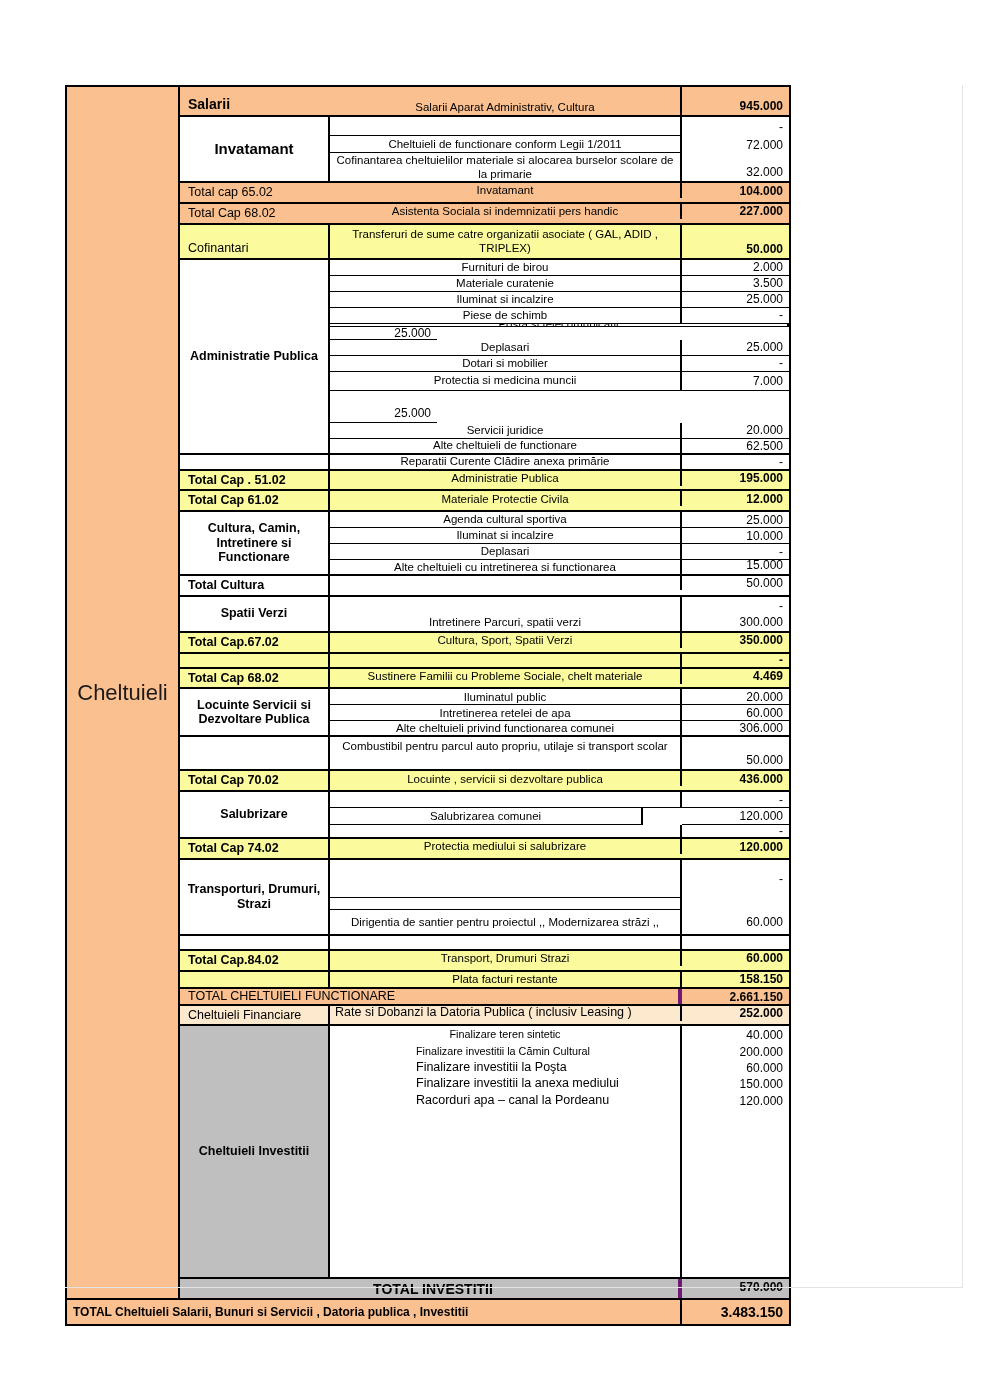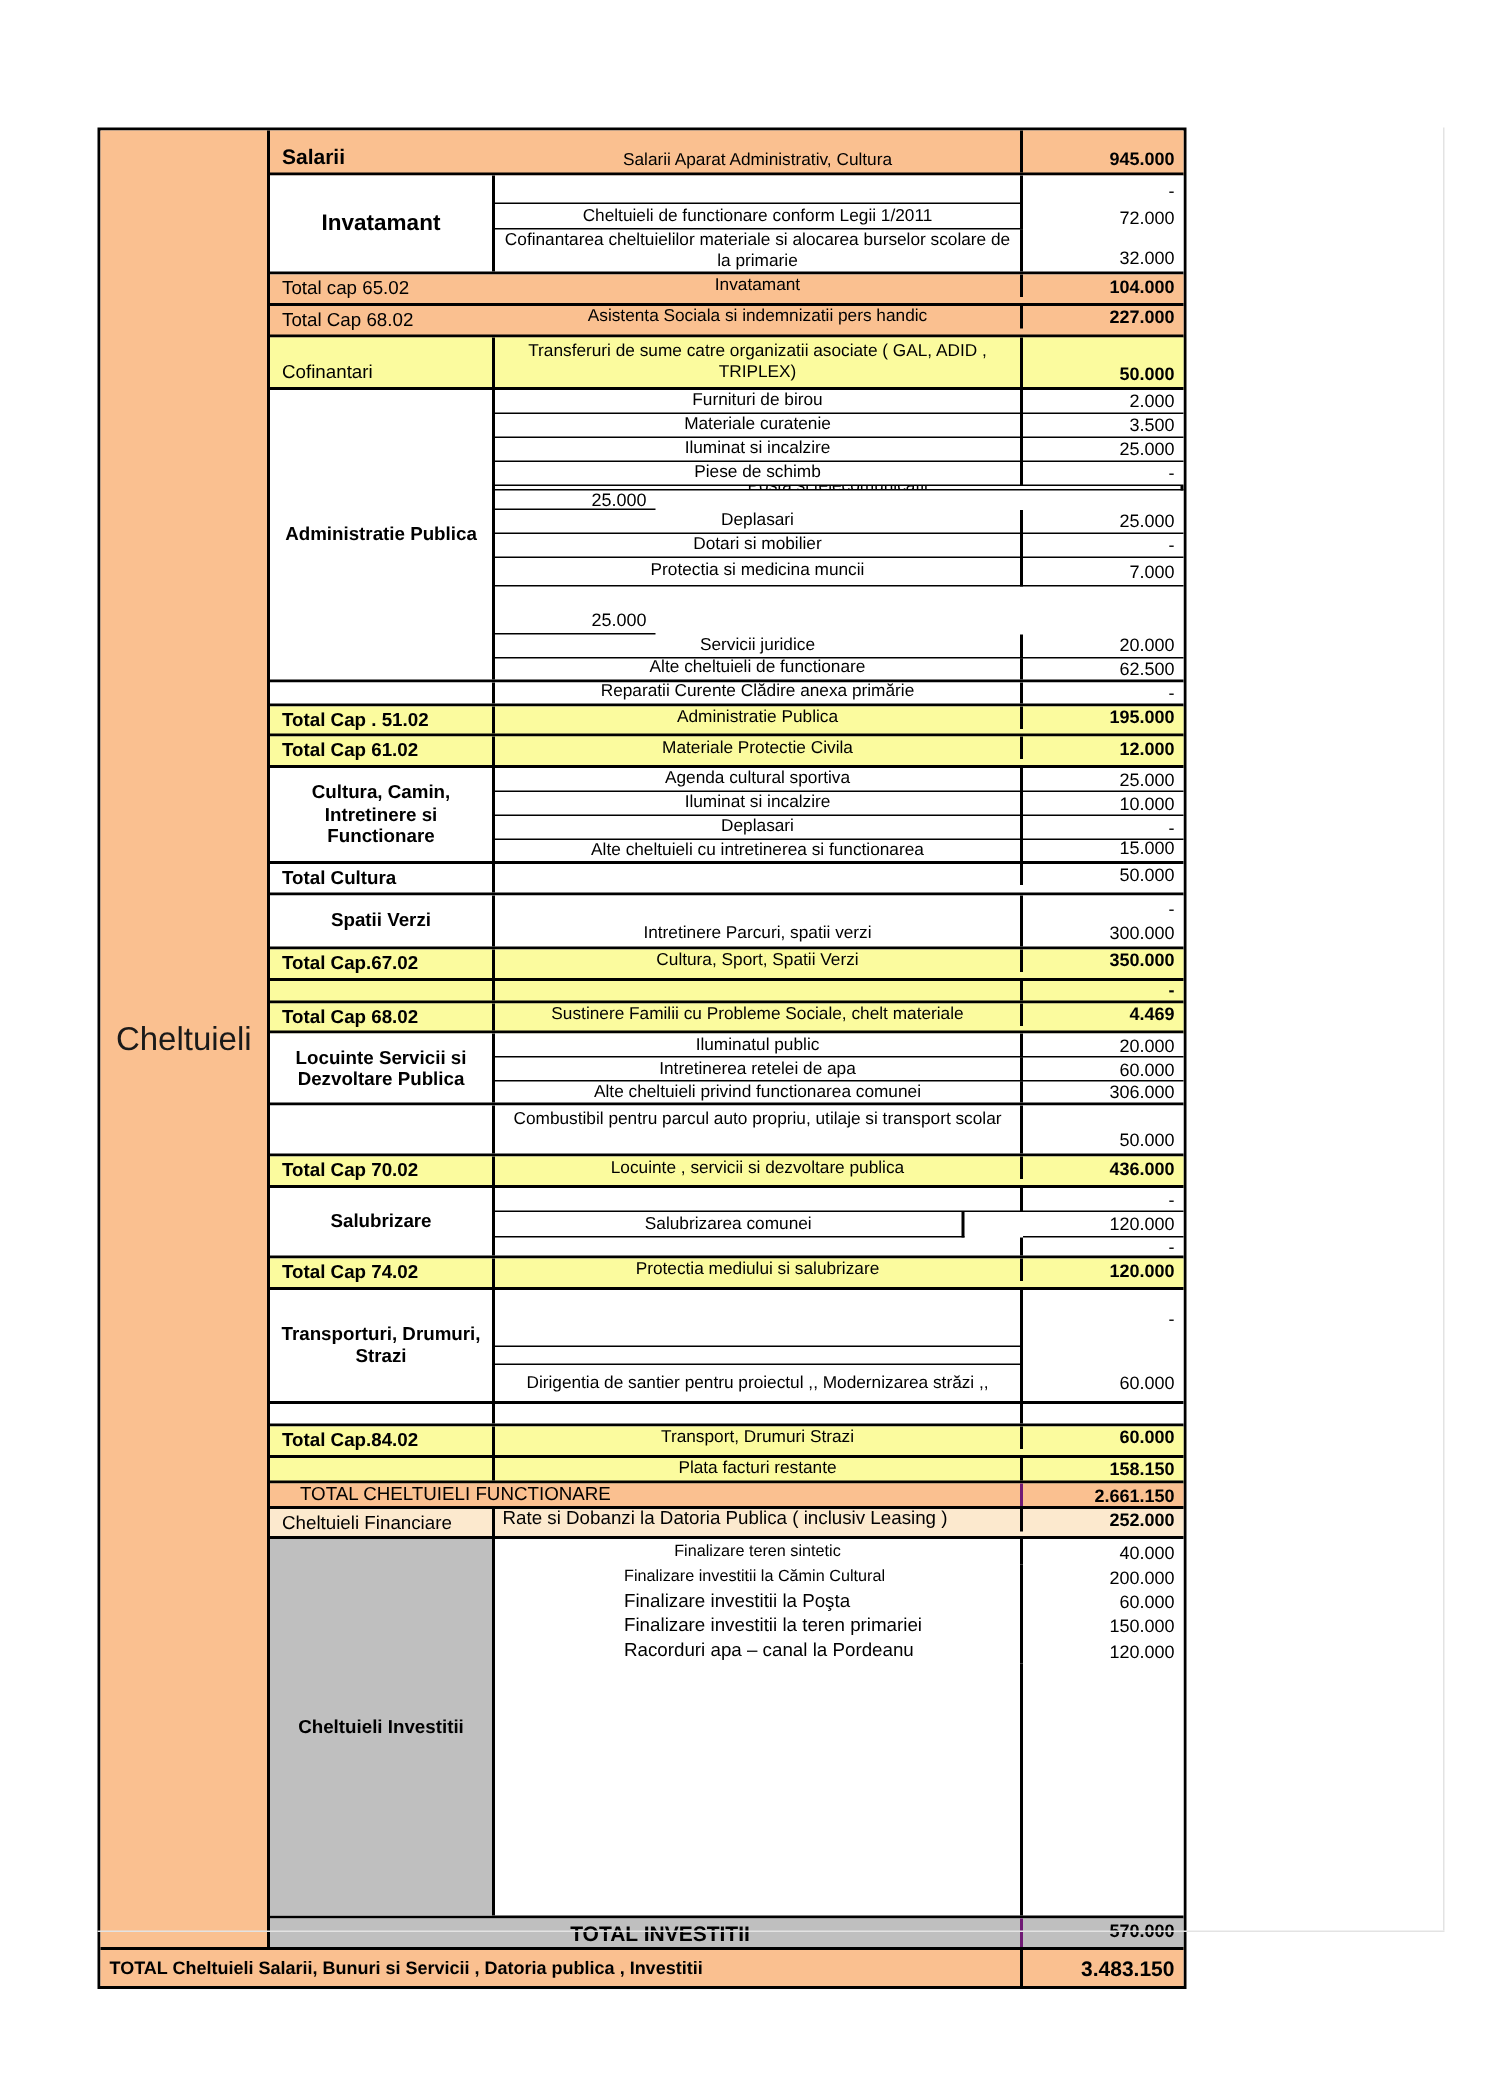--- a/index.html
+++ b/index.html
@@ -44,23 +44,23 @@
   .desc.vtop { justify-content: flex-start; padding-top: 2px; }
   .desc.vbot { justify-content: flex-end; padding-bottom: 1px; }
   .desc.sep, .val.sep { border-bottom: 1px solid #000; }
 
   .val { width: 107px; align-items: flex-end; text-align: right;
     font-size: 12px; padding: 1px 6px 1px 2px; }
   .val.b { font-weight: bold; }
   .val.vbot { justify-content: flex-end; padding-bottom: 2px; }
   .val.two { justify-content: space-between; padding-top: 2px; padding-bottom: 2px; }
 
-  .span-label { flex: 1; border-right: 2px solid #701a75; display:flex; flex-direction:column;
+  .span-label { flex: 1; border-right: 4px solid #701a75; display:flex; flex-direction:column;
     justify-content:center; align-items: flex-start; text-align:left;
-    font-size: 12.5px; padding-left: 20px; }
+    font-size: 12.5px; padding-left: 8px; }
   .span-label.b { font-weight: bold; }
   .span-label.ctr { align-items: center; text-align: center; font-size: 14px; }
 
   .grand { display: flex; border-top: 2px solid #000; height: 26px; background: var(--orange); }
   .grand-text { flex: 1; border-right: 2px solid #000; display:flex; align-items:center;
     font-size: 12px; font-weight: bold; padding-left: 6px; }
   .grand-val { width: 107px; display:flex; align-items:center; justify-content:flex-end;
     font-size: 14px; font-weight: bold; padding-right: 6px; }
 
   .print-line-v { position:absolute; left: 962px; top: 85px; width: 1px; height: 1202px; background:#e3e3e3; }
@@ -400,21 +400,21 @@
               </div>
               <div class="r" style="height: 17px;">
                 <div class="cell desc indent sm">Finalizare investitii la Cămin Cultural</div>
                 <div class="cell val">200.000</div>
               </div>
               <div class="r" style="height: 16px;">
                 <div class="cell desc indent md">Finalizare investitii la Poşta</div>
                 <div class="cell val">60.000</div>
               </div>
               <div class="r" style="height: 16px;">
-                <div class="cell desc indent md">Finalizare investitii la teren primariei</div>
+                <div class="cell desc indent md">Finalizare investitii la anexa mediului</div>
                 <div class="cell val">150.000</div>
               </div>
               <div class="r" style="height: 17px;">
                 <div class="cell desc indent md">Racorduri apa – canal la Pordeanu</div>
                 <div class="cell val">120.000</div>
               </div>
               <div class="r" style="height: 168px;">
                 <div class="cell desc"></div>
                 <div class="cell val"></div>
               </div>

